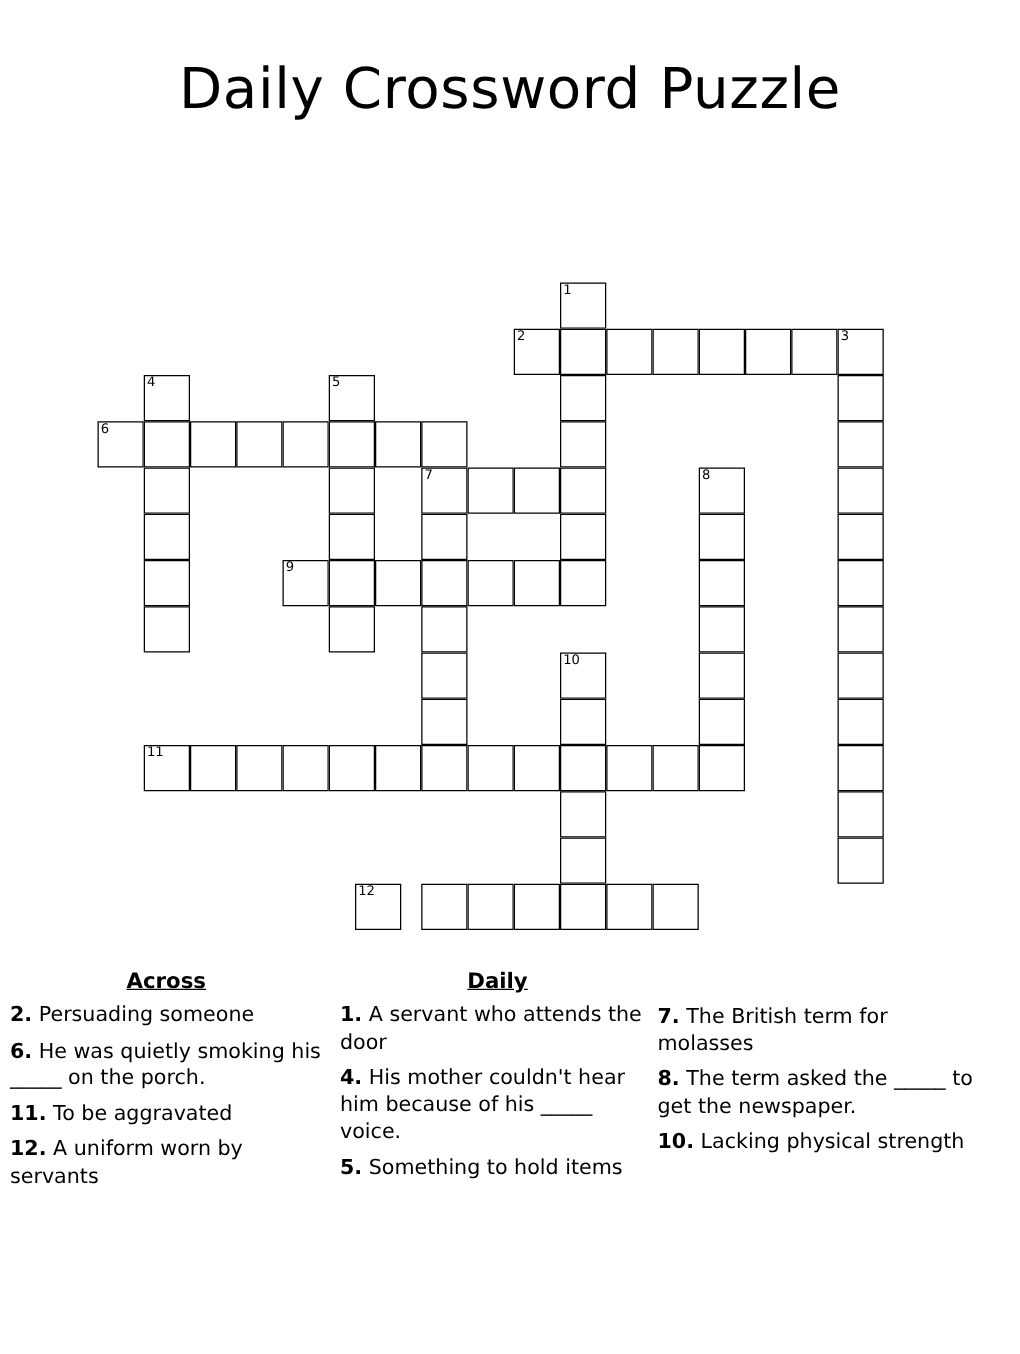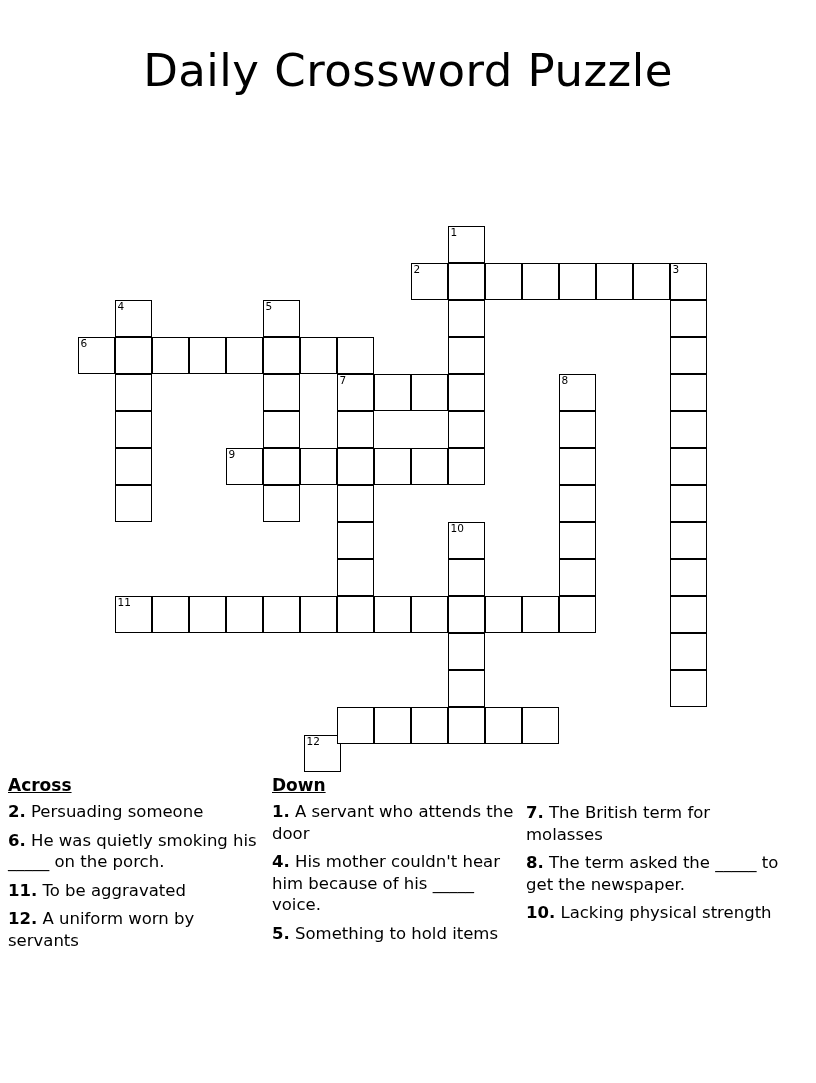--- a/index.html
+++ b/index.html
@@ -59,20 +59,21 @@
   }
   #col-across { left: 8px;   width: 250px; }
   #col-down   { left: 272px; width: 252px; }
   #col-third  { left: 526px; width: 260px; }
   .col-head {
     font-size: 17px;
     font-weight: bold;
     text-decoration: underline;
     margin: 0 0 6px 0;
     font-family: "DejaVu Sans", sans-serif;
+    text-align: center;
   }
   .clue {
     font-size: 16.5px;
     line-height: 21.5px;
     margin: 0 0 7px 0;
   }
   .clue b { font-weight: bold; }
   .spacer-head {
     height: 27px;
   }
@@ -176,21 +177,21 @@
     <div class="cell" style="left: 411px; top: 499px; width: 37px; height: 37px;"></div>
     <div class="cell" style="left: 448px; top: 499px; width: 37px; height: 37px;"></div>
     <div class="cell" style="left: 485px; top: 499px; width: 37px; height: 37px;"></div>
     <div class="cell" style="left: 522px; top: 499px; width: 37px; height: 37px;"></div>
     <div class="cell" style="left: 559px; top: 499px; width: 37px; height: 37px;"></div>
     <div class="cell" style="left: 670px; top: 499px; width: 37px; height: 37px;"></div>
     <div class="cell" style="left: 448px; top: 536px; width: 37px; height: 37px;"></div>
     <div class="cell" style="left: 670px; top: 536px; width: 37px; height: 37px;"></div>
     <div class="cell" style="left: 448px; top: 573px; width: 37px; height: 37px;"></div>
     <div class="cell" style="left: 670px; top: 573px; width: 37px; height: 37px;"></div>
-    <div class="cell" style="left: 304px; top: 610px; width: 37px; height: 37px; margin-top: 28px;">
+    <div class="cell" style="left: 284px; top: 610px; width: 37px; height: 37px;">
       <span class="num">12</span>
     </div>
     <div class="cell" style="left: 337px; top: 610px; width: 37px; height: 37px;"></div>
     <div class="cell" style="left: 374px; top: 610px; width: 37px; height: 37px;"></div>
     <div class="cell" style="left: 411px; top: 610px; width: 37px; height: 37px;"></div>
     <div class="cell" style="left: 448px; top: 610px; width: 37px; height: 37px;"></div>
     <div class="cell" style="left: 485px; top: 610px; width: 37px; height: 37px;"></div>
     <div class="cell" style="left: 522px; top: 610px; width: 37px; height: 37px;"></div>
   </div>
 
@@ -198,21 +199,21 @@
   <div class="col" id="col-across">
     <div class="col-head">Across</div>
     <div id="across-list">
         <div class="clue"><b>2.</b><span> Persuading someone</span></div>
         <div class="clue"><b>6.</b><span> He was quietly smoking his _____ on the porch.</span></div>
         <div class="clue"><b>11.</b><span> To be aggravated</span></div>
         <div class="clue"><b>12.</b><span> A uniform worn by servants</span></div>
       </div>
   </div>
   <div class="col" id="col-down">
-    <div class="col-head">Down</div>
+    <div class="col-head">Daily</div>
     <div id="down-list">
         <div class="clue"><b>1.</b><span> A servant who attends the door</span></div>
         <div class="clue"><b>4.</b><span> His mother couldn't hear him because of his _____ voice.</span></div>
         <div class="clue"><b>5.</b><span> Something to hold items</span></div>
       </div>
   </div>
   <div class="col" id="col-third">
     <div class="spacer-head"></div>
     <div id="down-cont-list">
         <div class="clue"><b>7.</b><span> The British term for molasses</span></div>

